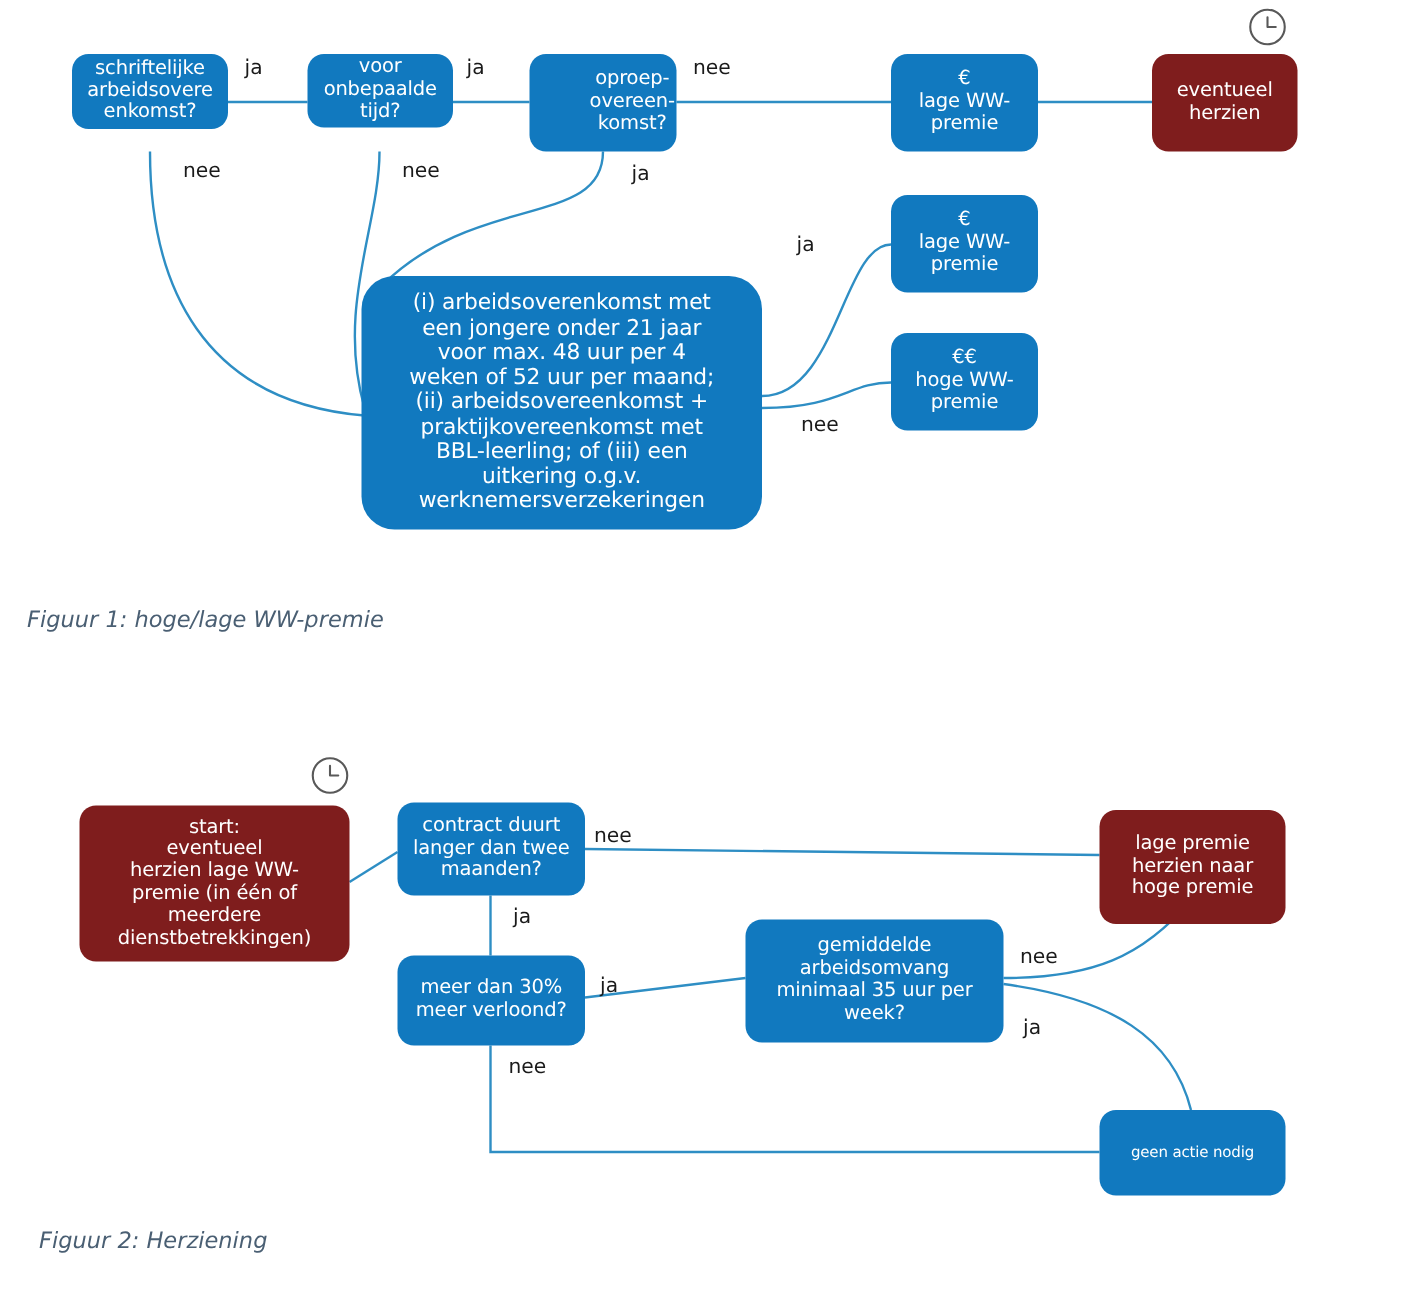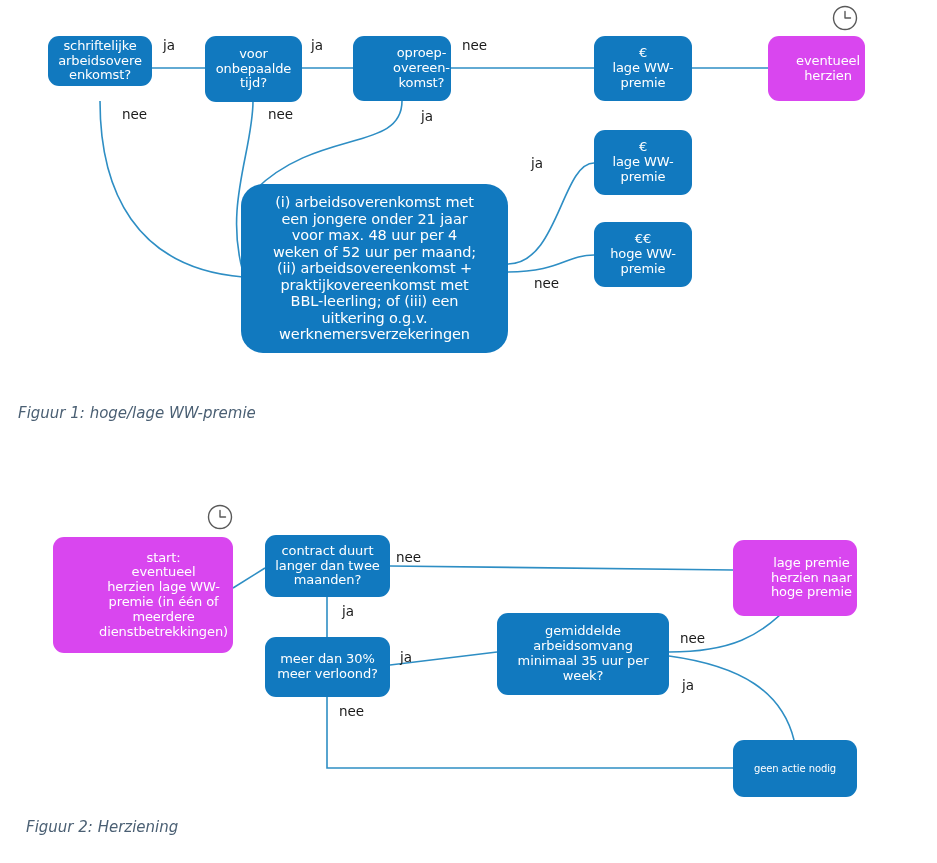--- a/index.html
+++ b/index.html
@@ -33,21 +33,21 @@
     justify-content: center;
     text-align: center;
     color: #ffffff;
     border-radius: 11px;
     line-height: 1.14;
     padding: 3px 5px;
     white-space: pre-line;
     letter-spacing: -0.1px;
   }
   .node.blue  { background: #1179bf; }
-  .node.orange{ background: #d946ef; justify-content: flex-end; }
+  .node.orange{ background: #7f1d1d; }
   .node.big   { border-radius: 22px; }
   .edge-label {
     position: absolute;
     color: #1a1a1a;
     font-size: 13.5px;
     font-family: "DejaVu Sans", "Liberation Sans", sans-serif;
     white-space: nowrap;
   }
   .caption {
     position: absolute;
@@ -88,21 +88,21 @@
       <path d="M327,697 L327,768 L733,768"></path>
       <path d="M669,652 C728,652 762,638 794,600"></path>
       <path d="M669,656 C742,666 782,692 794,740"></path>
     </g>
   </svg>
 
   <div>
       <div class="node blue" style="left: 48px; top: 36px; width: 104px; height: 50px; font-size: 13px;"><span>schriftelijke
 arbeidsovere
 enkomst?</span></div>
-      <div class="node blue" style="left: 205px; top: 36px; width: 97px; height: 66px; font-size: 13px;"><span>voor
+      <div class="node blue" style="left: 205px; top: 36px; width: 97px; height: 49px; font-size: 13px;"><span>voor
 onbepaalde
 tijd?</span></div>
       <div class="node blue" style="left: 353px; top: 36px; width: 98px; height: 65px; font-size: 13px; padding-left: 44px;"><span>oproep-
 overeen-
 komst?</span></div>
       <div class="node blue" style="left: 594px; top: 36px; width: 98px; height: 65px; font-size: 13px;"><span>€
 lage WW-
 premie</span></div>
       <div class="node orange" style="left: 768px; top: 36px; width: 97px; height: 65px; font-size: 13px;"><span>eventueel
 herzien</span></div>
@@ -119,21 +119,21 @@
       <div class="edge-label" style="left: 311px; top: 37px;">ja</div>
       <div class="edge-label" style="left: 462px; top: 37px;">nee</div>
       <div class="edge-label" style="left: 122px; top: 106px;">nee</div>
       <div class="edge-label" style="left: 268px; top: 106px;">nee</div>
       <div class="edge-label" style="left: 421px; top: 108px;">ja</div>
       <div class="edge-label" style="left: 531px; top: 155px;">ja</div>
       <div class="edge-label" style="left: 534px; top: 275px;">nee</div>
     </div>
 
   <div>
-      <div class="node orange" style="left: 53px; top: 537px; width: 180px; height: 116px; font-size: 13px;"><span>start:
+      <div class="node orange" style="left: 53px; top: 537px; width: 180px; height: 104px; font-size: 13px;"><span>start:
 eventueel
 herzien lage WW-
 premie (in één of
 meerdere
 dienstbetrekkingen)</span></div>
       <div class="node blue" style="left: 265px; top: 535px; width: 125px; height: 62px; font-size: 13px;"><span>contract duurt
 langer dan twee
 maanden?</span></div>
       <div class="node blue" style="left: 265px; top: 637px; width: 125px; height: 60px; font-size: 13px;"><span>meer dan 30%
 meer verloond?</span></div>

